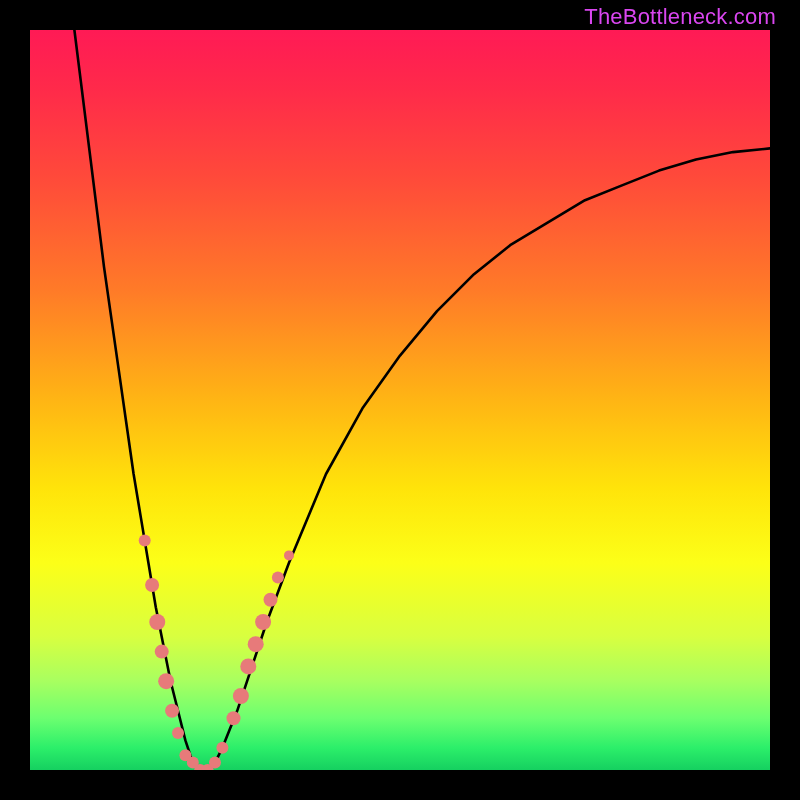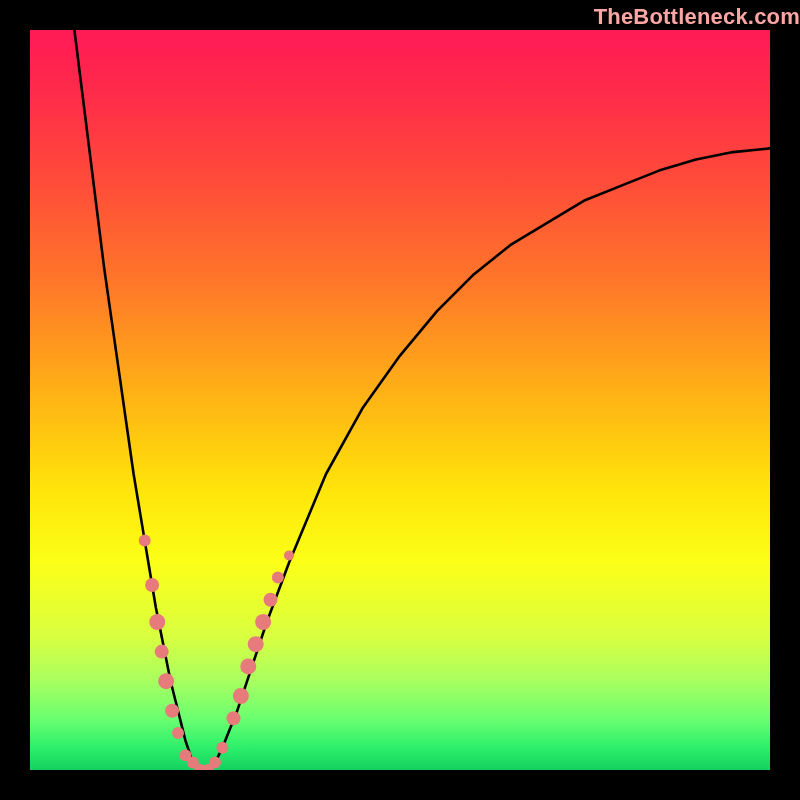--- a/index.html
+++ b/index.html
@@ -50,25 +50,25 @@
   svg.curve {
     position: absolute;
     inset: 0;
     width: 740px;
     height: 740px;
     display: block;
   }
   .watermark {
     position: absolute;
     top: 4px;
-    right: 0;
-    color: #fca5a5;
+    right: 24px;
+    color: #d946ef;
     font-size: 22px;
     letter-spacing: 0.2px;
-    font-weight: 700;
+    font-weight: 400;
     user-select: none;
   }
 </style>
 </head>
 <body>
 
 <div class="frame">
   <div class="watermark">TheBottleneck.com</div>
 
   <div class="plot">

